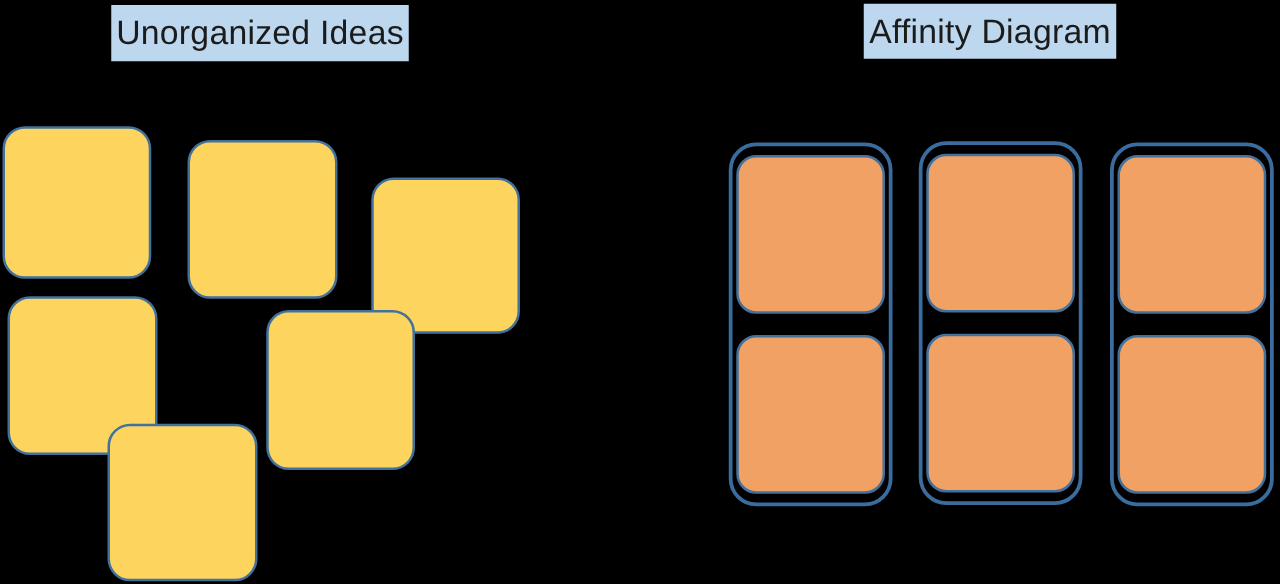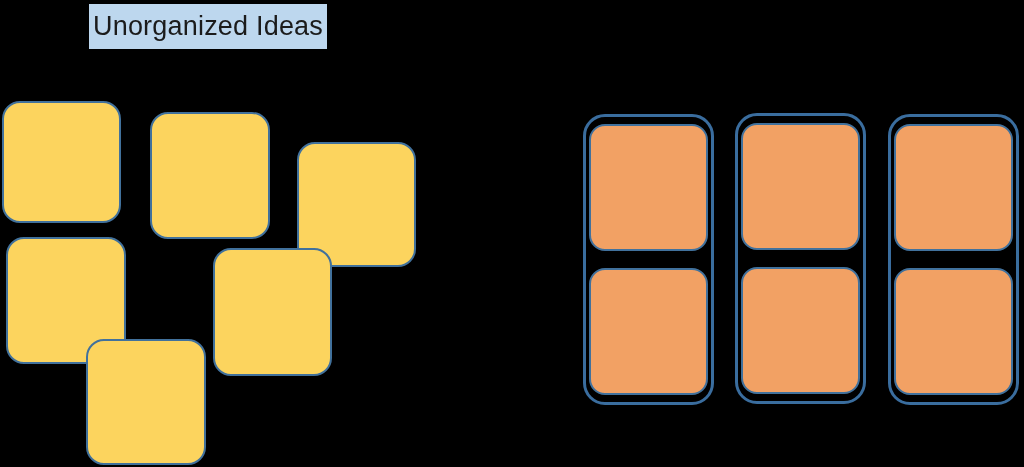--- a/index.html
+++ b/index.html
@@ -61,20 +61,21 @@
     border: 2px solid var(--note-border, #41719C);
     border-radius: 16px;
     box-sizing: border-box;
   }
 </style>
 </head>
 <body>
 
 <div id="canvas">
   <div class="title-box title-left">Unorganized Ideas</div>
+  <div class="title-box title-right">Affinity Diagram</div>
   <div class="layer">
       <div class="free-note" style="left: 2px; top: 101px; width: 119px; height: 122px; z-index: 1;"></div>
       <div class="free-note" style="left: 150px; top: 112px; width: 120px; height: 127px; z-index: 1;"></div>
       <div class="free-note" style="left: 297px; top: 142px; width: 119px; height: 125px; z-index: 1;"></div>
       <div class="free-note" style="left: 6px; top: 237px; width: 120px; height: 127px; z-index: 1;"></div>
       <div class="free-note" style="left: 213px; top: 248px; width: 119px; height: 128px; z-index: 2;"></div>
       <div class="free-note" style="left: 86px; top: 339px; width: 120px; height: 126px; z-index: 2;"></div>
     </div>
   <div class="layer">
       <div class="group" style="left: 583px; top: 114px;">

